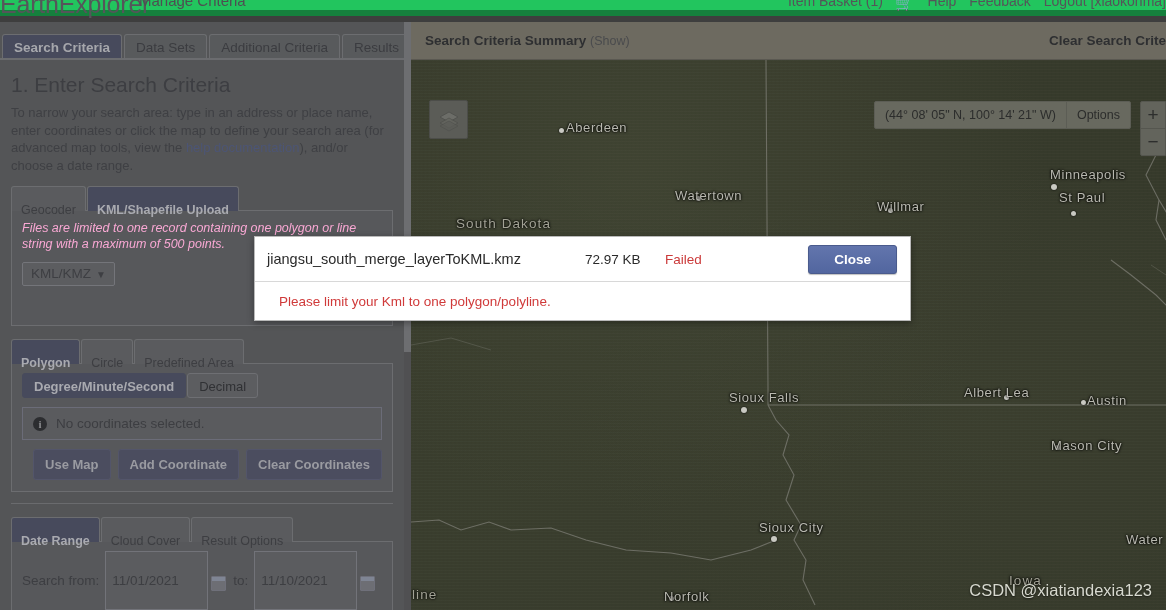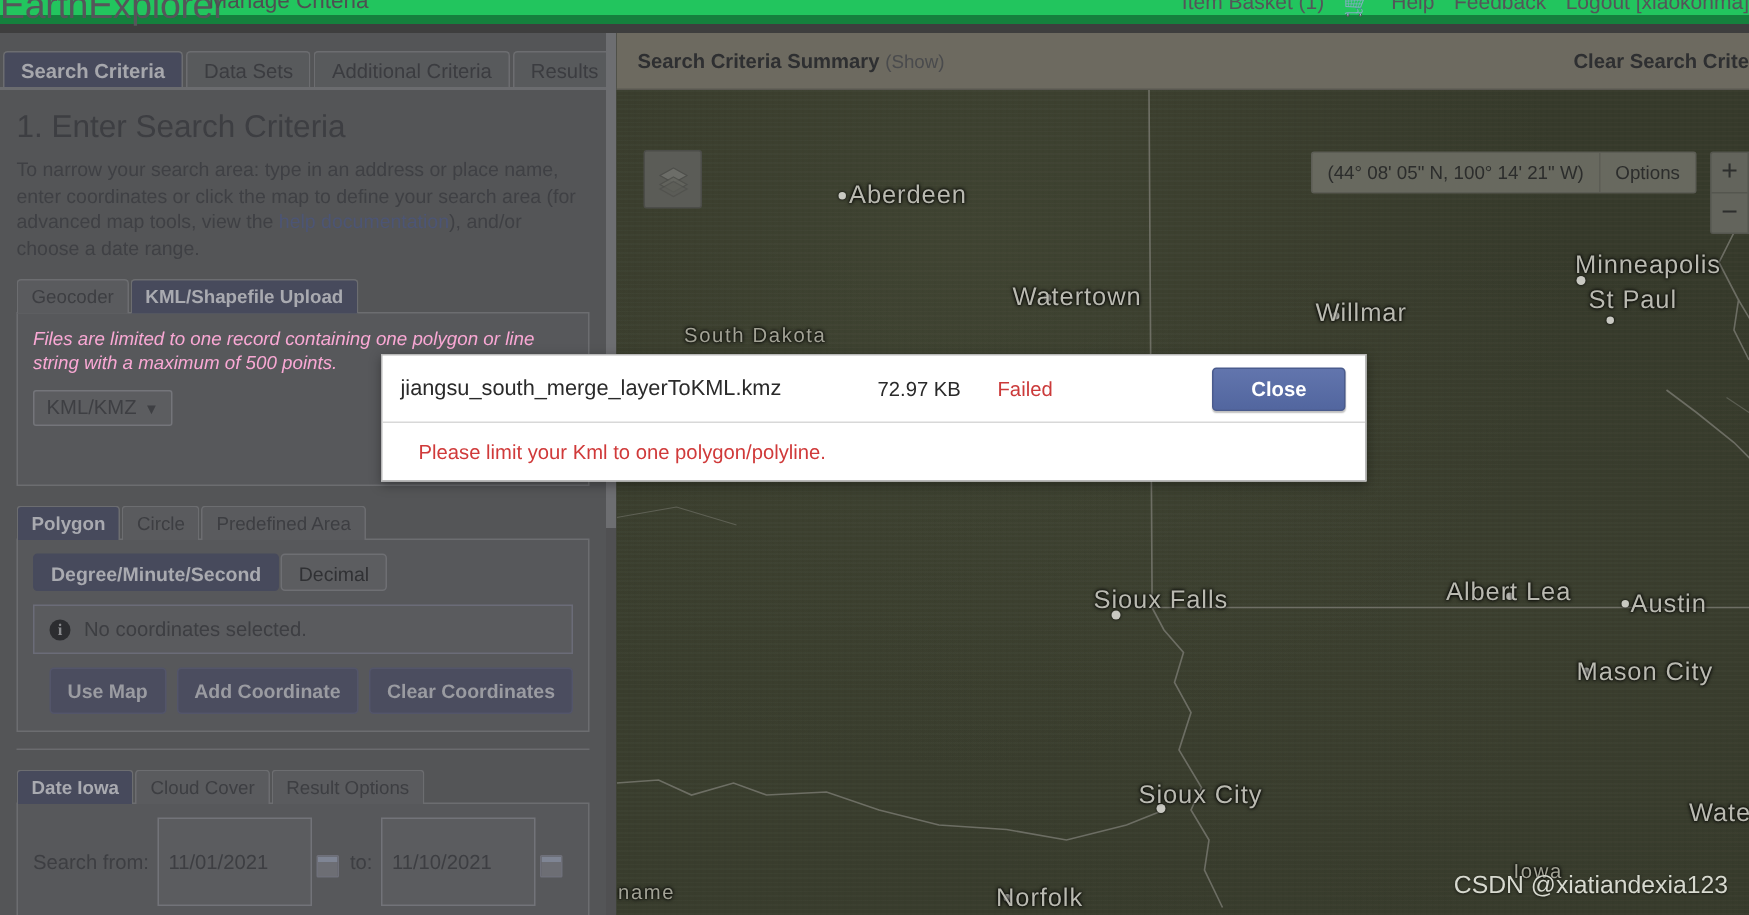--- a/index.html
+++ b/index.html
@@ -83,21 +83,21 @@
   }
   .lp-desc {
     font-size: 13px; line-height: 17.5px; color: #3f4044;
     margin: 0 0 12px 0; max-width: 390px;
   }
   .lp-desc a { color: #4c5575; text-decoration: none; }
 
   
   .innertabs { display: flex; align-items: flex-end; gap: 1px; margin-top: 8px; }
   .itab {
-    height: 23px; line-height: 23px; padding: 0 9px;
+    height: 23px; line-height: 23px; padding: 12px 9px;
     font-size: 12.5px; color: #3d3e42;
     border: 1px solid #6c6d70; border-bottom: none;
     border-radius: 3px 3px 0 0;
     background: #5a5b5e;
     white-space: nowrap;
   }
   .itab.active { background: #474a5c; color: #a9aab0; font-weight: bold; }
 
   .panelbox {
     border: 1px solid #6c6d70;
@@ -232,21 +232,21 @@
     position: absolute; inset: 0;
     background-image:
       repeating-linear-gradient(0deg, rgba(255,255,255,0.018) 0 1px, transparent 1px 3px),
       repeating-linear-gradient(90deg, rgba(0,0,0,0.02) 0 1px, transparent 1px 4px);
     pointer-events: none;
   }
   .mapdim { position: absolute; inset: 0; background: rgba(20,20,16,0.12); }
 
   .mlabel {
     position: absolute;
-    color: #b9b9b0; font-size: 17px;
+    color: #b9b9b0; font-size: 13px;
     text-shadow: 0 0 2px #000, 0 0 3px #000;
     white-space: nowrap;
     letter-spacing: 0.6px;
   }
   .mlabel.state { font-size: 13.5px; color: #a3a396; letter-spacing: 1.1px; }
   .mdot {
     position: absolute; width: 5px; height: 5px; border-radius: 50%;
     background: #c9c9c2; box-shadow: 0 0 2px #000;
   }
   .mdot.big { width: 6px; height: 6px; }
@@ -409,21 +409,21 @@
             <button class="btn">Add Coordinate</button>
             <button class="btn">Clear Coordinates</button>
           </div>
         </div>
       </div>
 
       <div class="hr-sep"></div>
 
       <div class="polyrow">
         <div class="innertabs">
-          <div class="itab active">Date Iowa</div>
+          <div class="itab active">Date Range</div>
           <div class="itab">Cloud Cover</div>
           <div class="itab">Result Options</div>
         </div>
 
         <div class="panelbox">
           <div class="daterow">
             <span class="lbl">Search from:</span>
             <input class="dinput" value="11/01/2021" style="">
             <span class="cal-ico"></span>
             <span class="lbl" style="margin-left:7px;">to:</span>
@@ -499,21 +499,21 @@
       <div class="mlabel" style="left:648px; top:130px;">St Paul</div>
 
       <div class="mlabel" style="left:553px; top:325px;">Albert Lea</div>
       <div class="mlabel" style="left:676px; top:333px;">Austin</div>
       <div class="mlabel" style="left:640px; top:378px;">Mason City</div>
       <div class="mlabel" style="left:318px; top:330px;">Sioux Falls</div>
       <div class="mlabel" style="left:348px; top:460px;">Sioux City</div>
       <div class="mlabel" style="left:253px; top:529px;">Norfolk</div>
       <div class="mlabel state" style="left:598px; top:513px;">Iowa</div>
       <div class="mlabel" style="left:715px; top:472px;">Water</div>
-      <div class="mlabel state" style="left:1px; top:527px;">name</div>
+      <div class="mlabel state" style="left:1px; top:527px;">line</div>
 
       <div class="layersbtn">
         <svg width="24" height="24" viewBox="0 0 24 24">
           <polygon points="12,4 21,9 12,14 3,9" fill="#6c6d68" stroke="#4e4f4b" stroke-width="0.8"></polygon>
           <polygon points="12,10 21,15 12,20 3,15" fill="#64655f" stroke="#4e4f4b" stroke-width="0.8" opacity="0.85"></polygon>
           <polygon points="12,13 21,18 12,23 3,18" fill="#5c5d58" stroke="#4e4f4b" stroke-width="0.8" opacity="0.7"></polygon>
         </svg>
       </div>
 
       <div class="coordbar">

